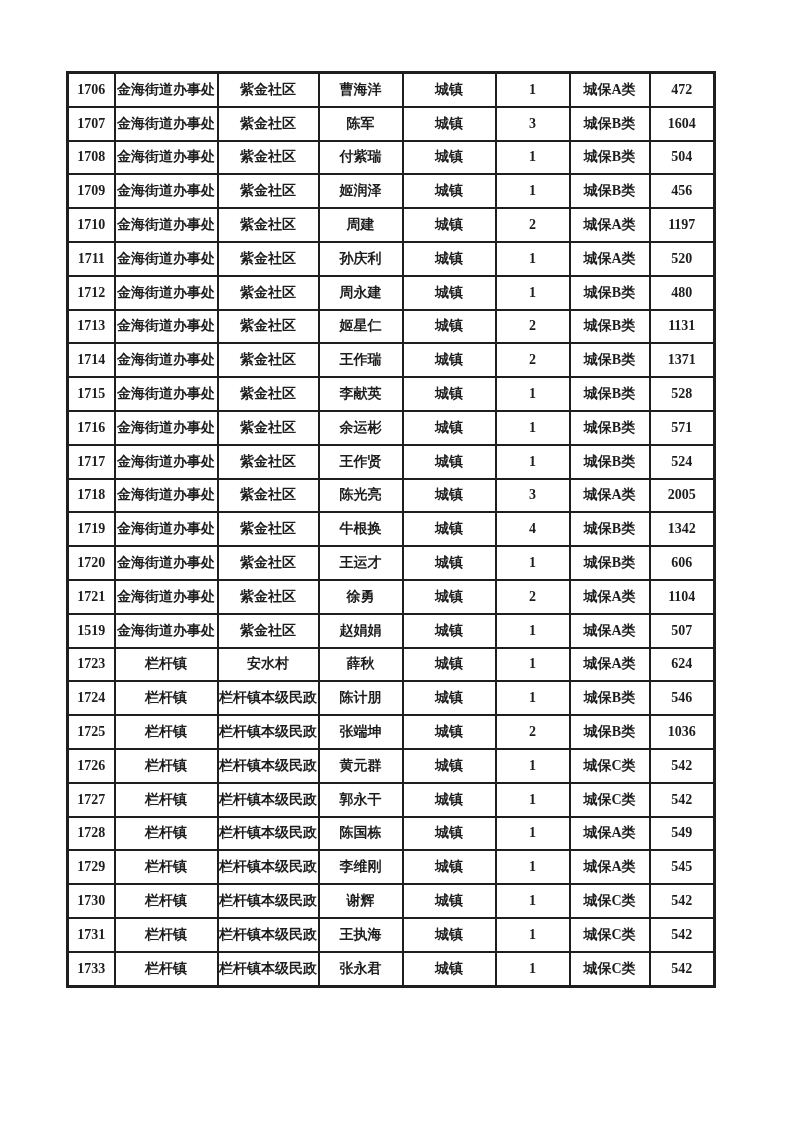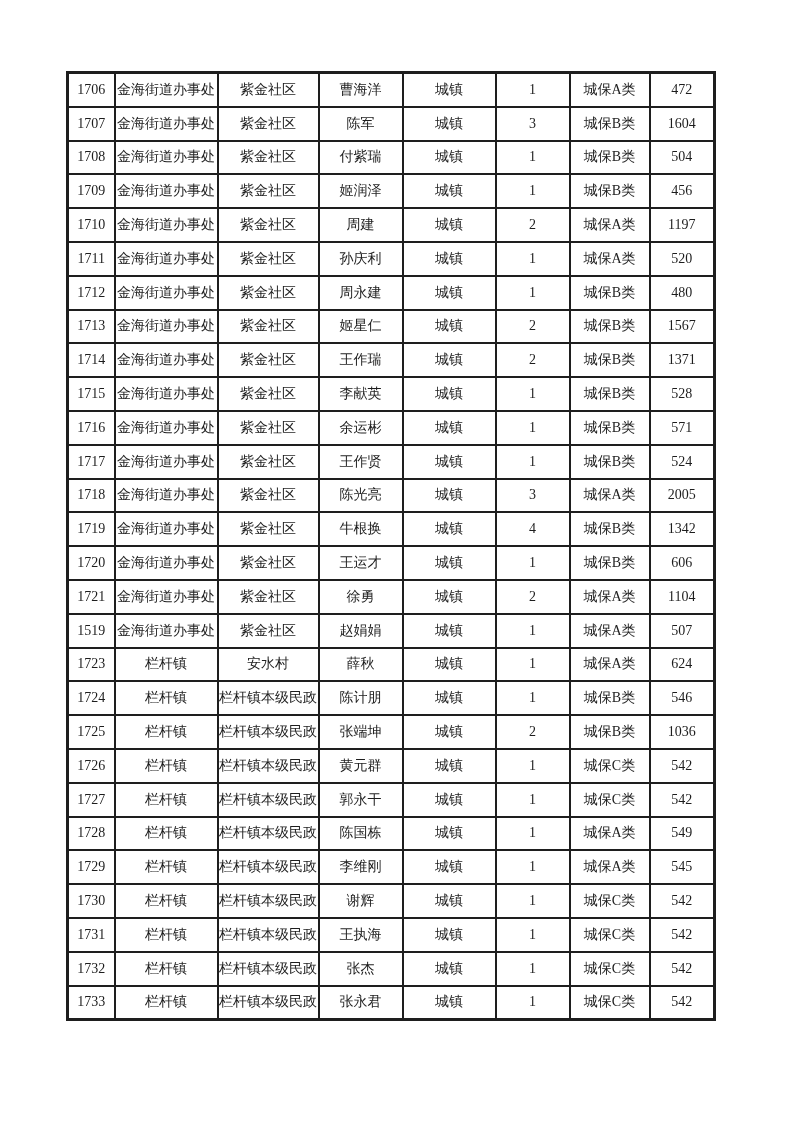--- a/index.html
+++ b/index.html
@@ -16,20 +16,21 @@
     font-family: "Liberation Serif", "DejaVu Serif", serif;
   }
   table.grid {
     position: absolute;
     left: 66px;
     top: 71px;
     width: 649px;
     border-collapse: collapse;
     table-layout: fixed;
     border: 3px solid #1e1e1e;
+    font-weight: bold;
   }
   table.grid td {
     border: 2px solid #1e1e1e;
     height: 31.8px;
     padding: 0;
     text-align: center;
     vertical-align: middle;
     font-size: 14px;
     line-height: 1;
     color: #1d1d1d;
@@ -132,21 +133,21 @@
           <td>480</td>
         </tr>
         <tr>
           <td>1713</td>
           <td>金海街道办事处</td>
           <td>紫金社区</td>
           <td>姬星仁</td>
           <td>城镇</td>
           <td>2</td>
           <td>城保B类</td>
-          <td>1567</td>
+          <td>1131</td>
         </tr>
         <tr>
           <td>1714</td>
           <td>金海街道办事处</td>
           <td>紫金社区</td>
           <td>王作瑞</td>
           <td>城镇</td>
           <td>2</td>
           <td>城保B类</td>
           <td>1371</td>
@@ -309,30 +310,20 @@
           <td>城镇</td>
           <td>1</td>
           <td>城保C类</td>
           <td>542</td>
         </tr>
         <tr>
           <td>1731</td>
           <td>栏杆镇</td>
           <td>栏杆镇本级民政</td>
           <td>王执海</td>
-          <td>城镇</td>
-          <td>1</td>
-          <td>城保C类</td>
-          <td>542</td>
-        </tr>
-        <tr>
-          <td>1732</td>
-          <td>栏杆镇</td>
-          <td>栏杆镇本级民政</td>
-          <td>张杰</td>
           <td>城镇</td>
           <td>1</td>
           <td>城保C类</td>
           <td>542</td>
         </tr>
         <tr>
           <td>1733</td>
           <td>栏杆镇</td>
           <td>栏杆镇本级民政</td>
           <td>张永君</td>

